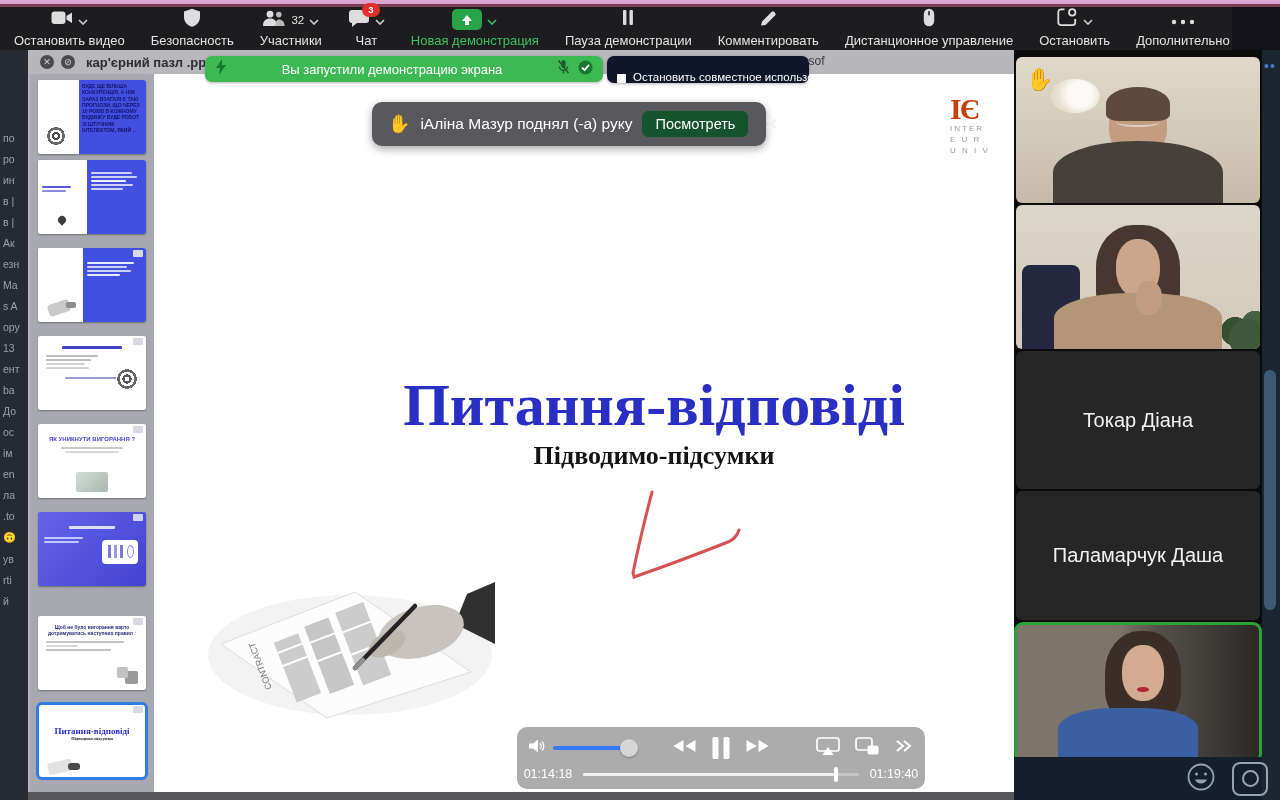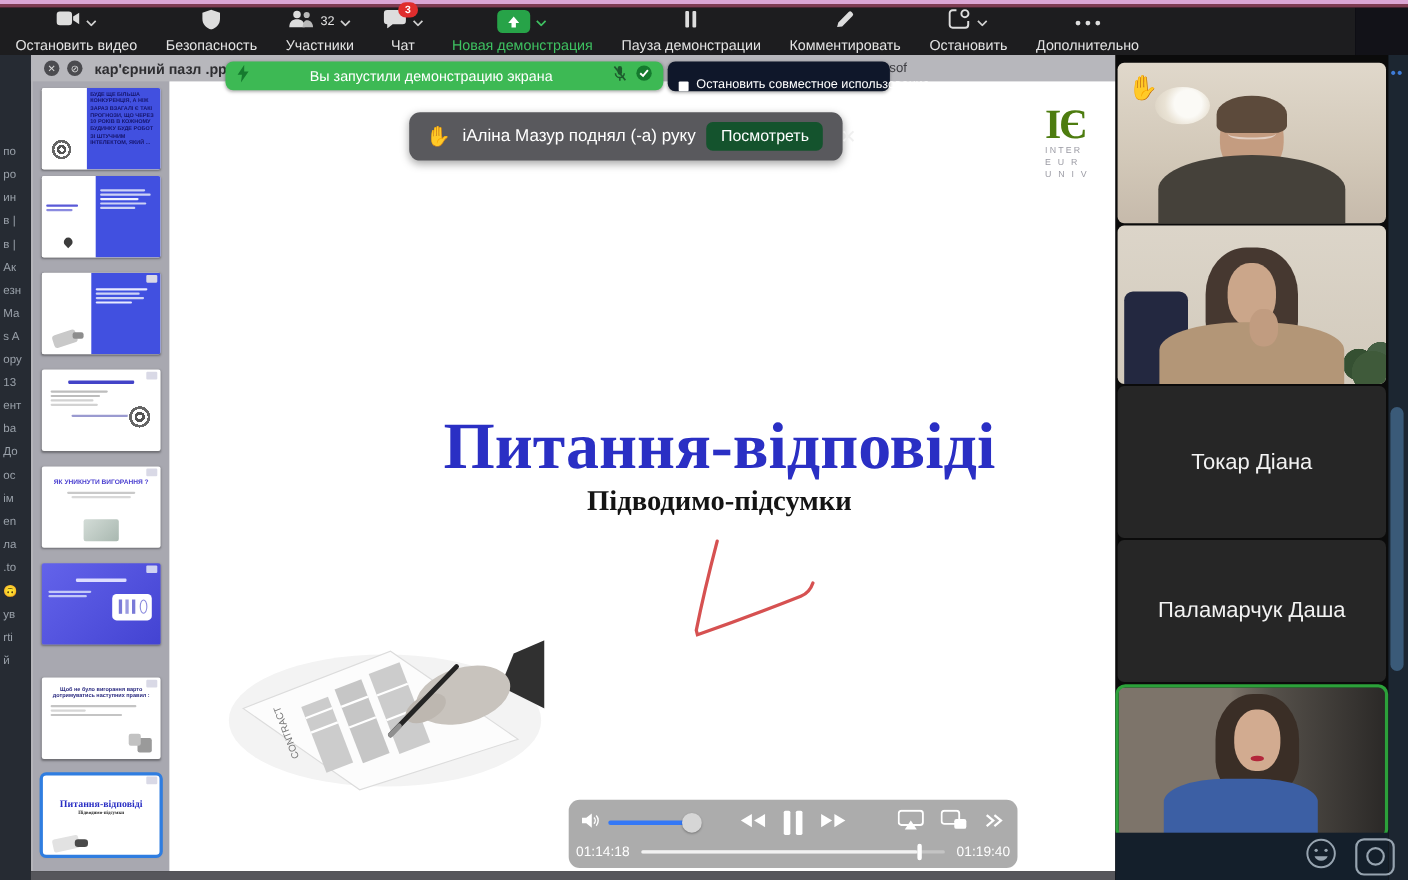--- a/index.html
+++ b/index.html
@@ -53,21 +53,21 @@
     radial-gradient(circle,#fff 0 14%,#555 14% 30%,#fff 30% 46%,#666 46% 62%,#fff 62% 78%,#444 78%);}
   .pin{width:8px;height:8px;background:#3c3c3c;border-radius:50% 50% 50% 0;transform:rotate(-45deg);}
   .puz{position:absolute;border-radius:2px;}
   .mini-logo{position:absolute;top:2px;right:3px;width:10px;height:7px;background:#d9d9e6;
     border-radius:1px;}
   .th-title{font-weight:bold;text-align:center;}
 
   
   #slide{left:126px;top:24px;width:860px;height:718px;background:#ffffff;overflow:hidden;}
   #logo{position:absolute;right:0px;top:20px;width:64px;text-align:left;color:#9a9aa2;}
-  #logo-mark{font-size:38px;font-weight:bold;letter-spacing:-2px;color:#4d7c0f;
+  #logo-mark{font-size:30px;font-weight:bold;letter-spacing:-2px;color:#c2410c;
     font-family:"Liberation Serif",serif;line-height:1;}
   .logo-line{font-size:8px;letter-spacing:2px;color:#9b9ba4;line-height:1.35;}
   #slide-title-wrap{position:absolute;left:160px;top:300px;width:680px;text-align:center;}
   #slide-title{font-family:"Liberation Serif",serif;font-weight:bold;font-size:60px;
     color:#2a2fc4;line-height:1.05;}
   #slide-subtitle{font-family:"Liberation Serif",serif;font-weight:bold;font-size:26px;
     color:#141414;margin-top:4px;}
 
   
   #share-pill{left:205px;top:56px;width:398px;height:26px;background:#3db954;border-radius:7px;
@@ -246,20 +246,29 @@
       </div>
       <span class="tb-label">Пауза демонстрации</span>
     </div>
     <div class="tb-item">
       <div class="tb-ico-row">
         <span><svg width="18" height="18">
               <path d="M2 16.5 L3.1 12.4 L12.5 3 a1.9 1.9 0 0 1 2.7 0 l0.8 0.8 a1.9 1.9 0 0 1 0 2.7 L6.6 16 Z" fill="#ddd"></path>
             </svg></span>
       </div>
       <span class="tb-label">Комментировать</span>
+    </div>
+    <div class="tb-item">
+      <div class="tb-ico-row">
+        <span><svg width="12" height="19">
+              <rect x="0.8" y="0.8" width="10.4" height="17.4" rx="5.2" fill="#ddd"></rect>
+              <rect x="5.2" y="3" width="1.6" height="4.5" rx="0.8" fill="#1d1d1f"></rect>
+            </svg></span>
+      </div>
+      <span class="tb-label">Дистанционное управление</span>
     </div>
     <div class="tb-item">
       <div class="tb-ico-row">
         <span><svg width="21" height="19" viewBox="0 0 21 19" fill="none" stroke="#ddd" stroke-width="1.8">
               <path d="M7.5 1.3 H4 A2.7 2.7 0 0 0 1.3 4 V14.5 A2.7 2.7 0 0 0 4 17.2 H15.5 A2.7 2.7 0 0 0 18.2 14.5 V11"></path>
               <circle cx="15.2" cy="4.4" r="3.2"></circle>
             </svg></span>
         <span><svg width="10" height="6">
               <polyline points="1,1 5,5 9,1" fill="none" stroke="#cfcfcf" stroke-width="1.6"></polyline>
             </svg></span>

